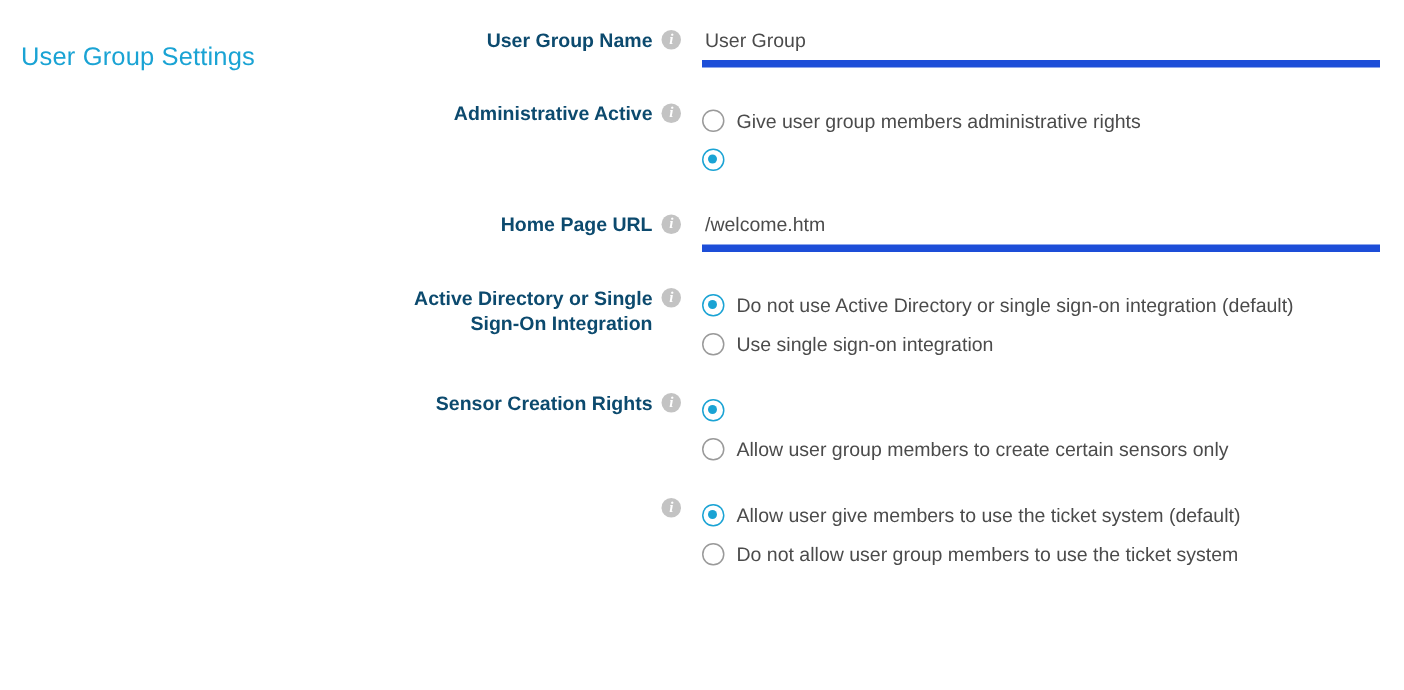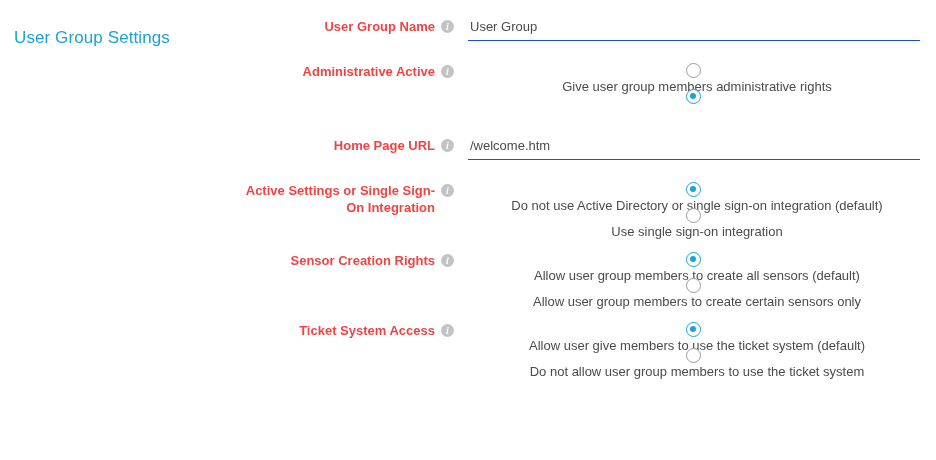--- a/index.html
+++ b/index.html
@@ -45,21 +45,21 @@
     flex: 0 0 224px;
     text-align: right;
     padding-right: 6px;
     box-sizing: border-box;
     display: flex;
     justify-content: flex-end;
     align-items: flex-start;
   }
   .label-text {
     font-weight: bold;
-    color: #ef4444;
+    color: #0c4a6e;
     font-size: 13px;
     line-height: 17px;
     text-align: right;
     max-width: 190px;
   }
   .info-icon {
     display: inline-block;
     width: 13px;
     height: 13px;
     border-radius: 50%;
@@ -78,38 +78,37 @@
   }
   .field-cell {
     flex: 1 1 auto;
     padding-left: 8px;
     box-sizing: border-box;
   }
   .text-value {
     display: block;
     width: 452px;
     border: none;
-    border-bottom: 1px solid #1d4ed8;
+    border-bottom: 5px solid #1d4ed8;
     background: transparent;
     font-family: "Liberation Sans", sans-serif;
     font-size: 13px;
     color: #4b4b4b;
     padding: 1px 2px 6px 2px;
     outline: none;
     box-sizing: border-box;
   }
   .radio-group {
     padding-top: 0;
   }
   .radio-opt {
     display: flex;
     align-items: center;
     height: 26px;
     cursor: pointer;
-    flex-direction: column;
   }
   .radio {
     width: 15px;
     height: 15px;
     border-radius: 50%;
     border: 1.5px solid #9a9a9a;
     background: #ffffff;
     box-sizing: border-box;
     flex: 0 0 15px;
     position: relative;
@@ -182,21 +181,21 @@
       </div>
       <div class="field-cell">
         <input class="text-value" type="text" value="/welcome.htm" style="">
       </div>
     </div>
 
     <div class="row-gap-lg"></div>
 
     <div class="row">
       <div class="label-cell">
-        <span class="label-text">Active Settings or Single Sign-On Integration</span>
+        <span class="label-text">Active Directory or Single Sign-On Integration</span>
         <span class="info-icon">i</span>
       </div>
       <div class="field-cell radio-group">
         <div class="radio-opt">
           <span class="radio checked"></span>
           <span class="radio-label">Do not use Active Directory or single sign-on integration (default)</span>
         </div>
         <div class="radio-opt">
           <span class="radio"></span>
           <span class="radio-label">Use single sign-on integration</span>
@@ -207,34 +206,32 @@
     <div class="row-gap-md"></div>
 
     <div class="row">
       <div class="label-cell">
         <span class="label-text">Sensor Creation Rights</span>
         <span class="info-icon">i</span>
       </div>
       <div class="field-cell radio-group">
         <div class="radio-opt">
           <span class="radio checked"></span>
-          <span class="radio-label">Allow user group members to create all sensors (default)</span>
         </div>
         <div class="radio-opt">
           <span class="radio"></span>
           <span class="radio-label">Allow user group members to create certain sensors only</span>
         </div>
       </div>
     </div>
 
     <div class="row-gap-md"></div>
 
     <div class="row">
       <div class="label-cell">
-        <span class="label-text">Ticket System Access</span>
         <span class="info-icon">i</span>
       </div>
       <div class="field-cell radio-group">
         <div class="radio-opt">
           <span class="radio checked"></span>
           <span class="radio-label">Allow user give members to use the ticket system (default)</span>
         </div>
         <div class="radio-opt">
           <span class="radio"></span>
           <span class="radio-label">Do not allow user group members to use the ticket system</span>

